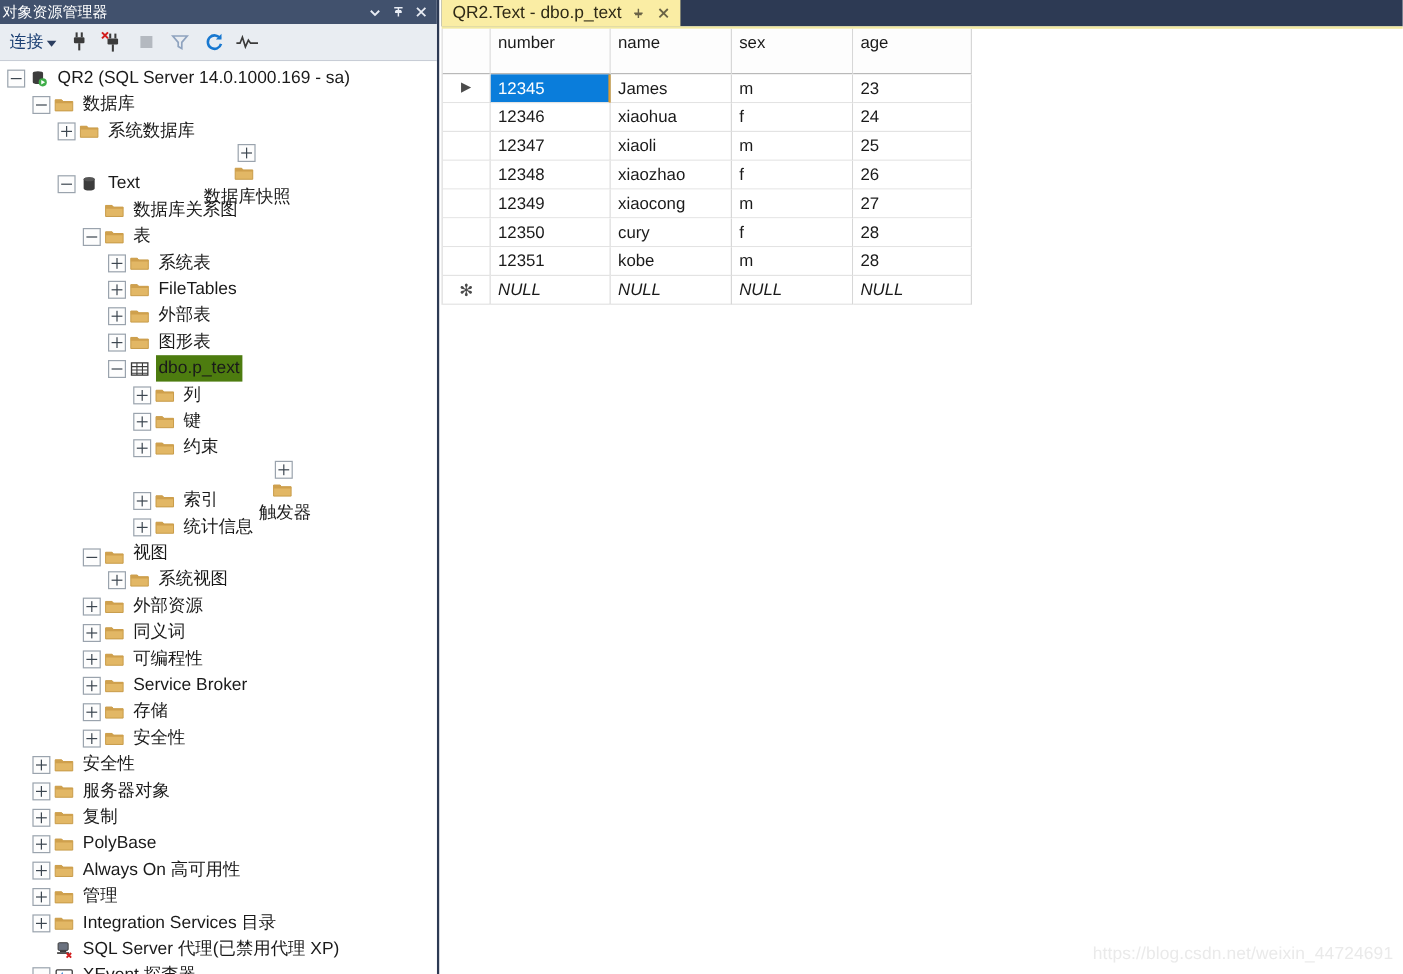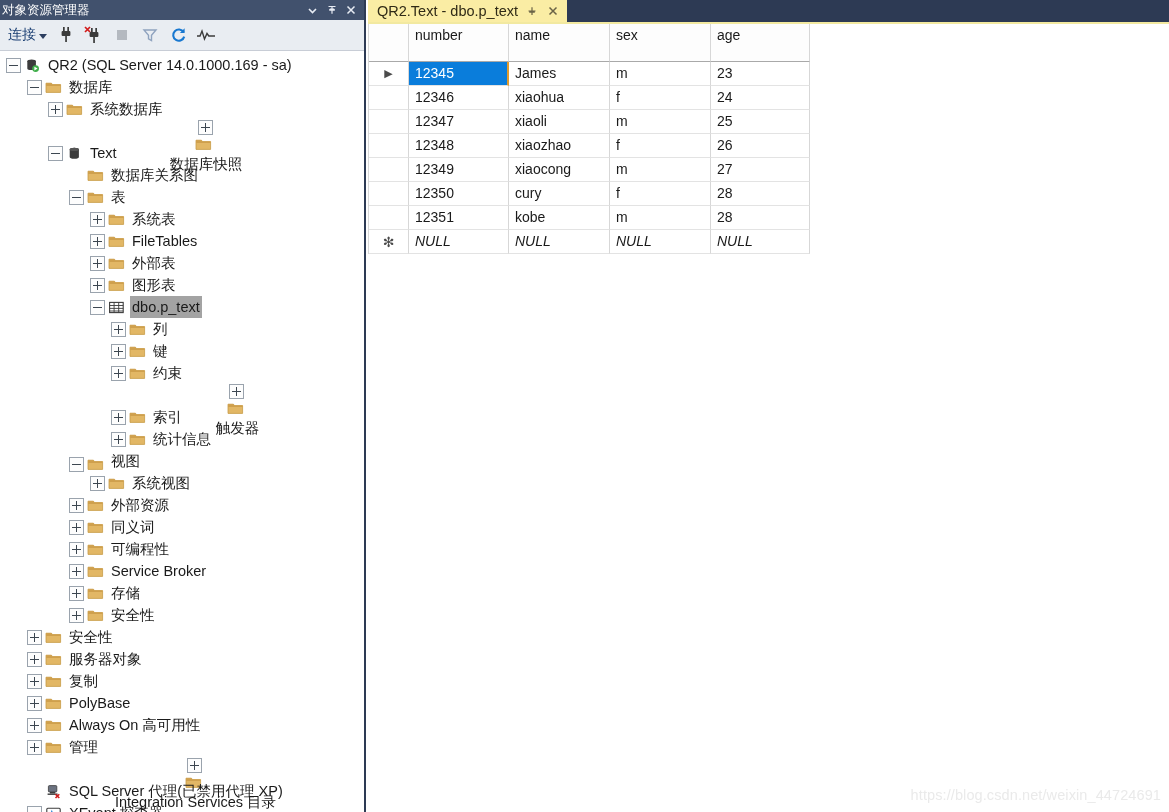--- a/index.html
+++ b/index.html
@@ -86,21 +86,21 @@
     content: ""; position: absolute;
     left: 2px; top: 6px; width: 9px; height: 1px; background: #3c4650;
   }
   .tnode .twist.box.plus::after {
     content: ""; position: absolute;
     left: 6px; top: 2px; width: 1px; height: 9px; background: #3c4650;
   }
   .ticon { width: 18px; height: 16px; flex: 0 0 18px; margin-right: 5px; display: flex; align-items: center; justify-content: center; }
   .ticon svg { display: block; }
   .tlabel { line-height: 22px; padding: 0 2px; }
-  .tnode.selected .tlabel { background: #a3a3a3; }
+  .tnode.selected .tlabel { background: #4d7c0f; }
 
   
   #doc-area { position: absolute; left: 368px; top: 0; right: 0; bottom: 0; background: #ffffff; }
 
   .tabstrip {
     position: absolute; left: 0; top: 0; right: 0;
     height: 22px;
     background: #2d3a54;
     display: flex; align-items: center;
   }
@@ -557,21 +557,21 @@
         <div class="tnode" style="padding-left: 27px;">
           <span class="twist box plus"></span>
           <span class="ticon">
             <svg width="17" height="15" viewBox="0 0 17 15">
               <path d="M1 3.2 H6.4 L7.6 4.6 H15.6 V12.4 H1 Z" fill="#e2b765" stroke="#c79a46" stroke-width="0.8"></path>
               <path d="M1 3.2 H6.4 L7.6 4.6 H15.6 V6.0 H1 Z" fill="#cfa04d"></path>
             </svg>
           </span>
           <span class="tlabel">管理</span>
         </div>
-        <div class="tnode" style="padding-left: 27px; flex-direction: column;">
+        <div class="tnode" style="padding-left: 27px;">
           <span class="twist box plus"></span>
           <span class="ticon">
             <svg width="17" height="15" viewBox="0 0 17 15">
               <path d="M1 3.2 H6.4 L7.6 4.6 H15.6 V12.4 H1 Z" fill="#e2b765" stroke="#c79a46" stroke-width="0.8"></path>
               <path d="M1 3.2 H6.4 L7.6 4.6 H15.6 V6.0 H1 Z" fill="#cfa04d"></path>
             </svg>
           </span>
           <span class="tlabel">Integration Services 目录</span>
         </div>
         <div class="tnode" style="padding-left: 27px;">

